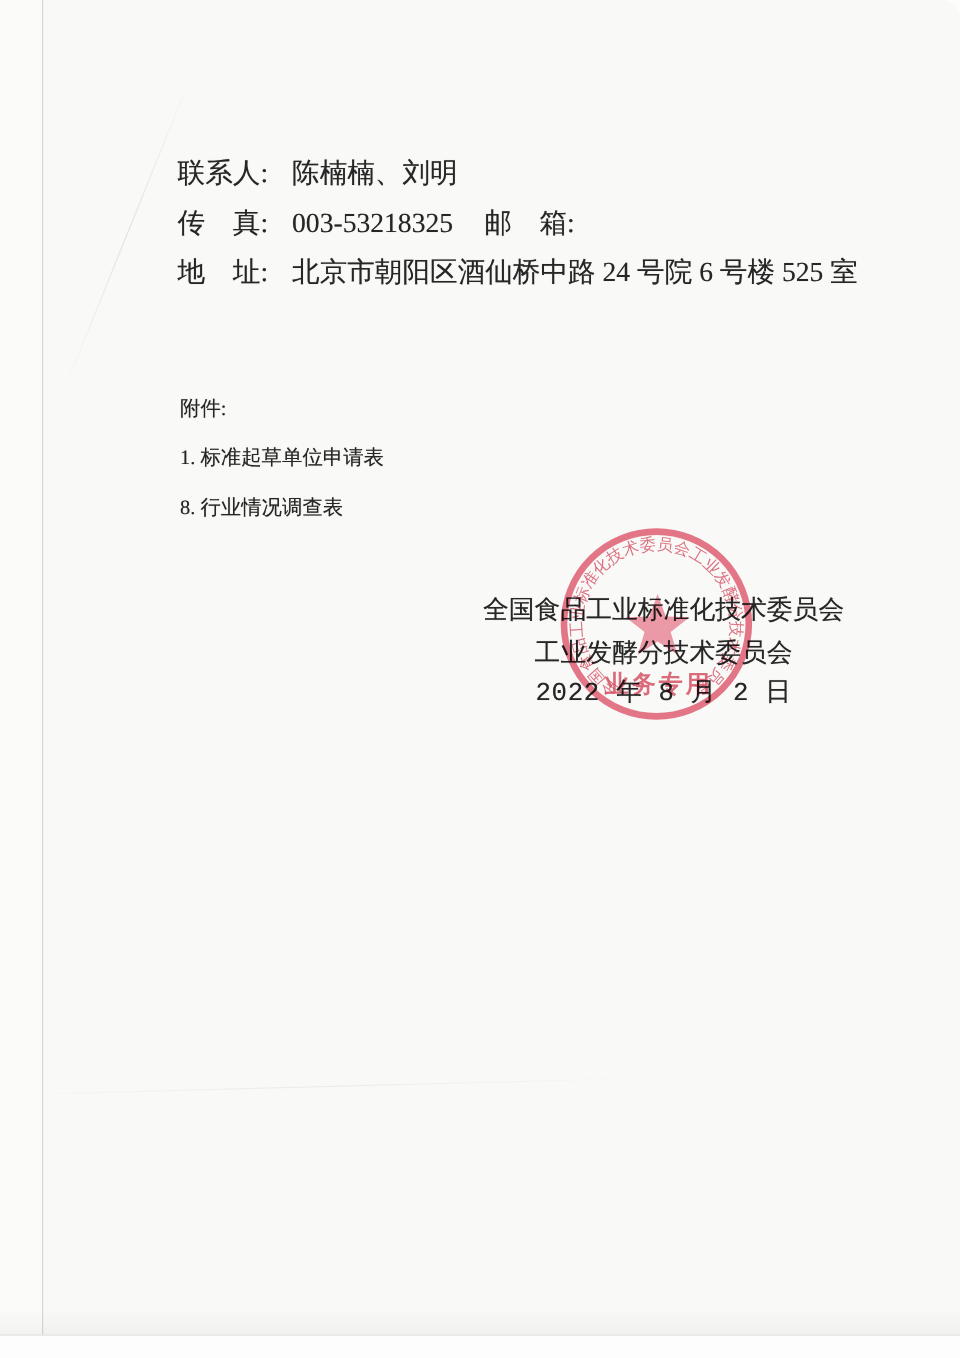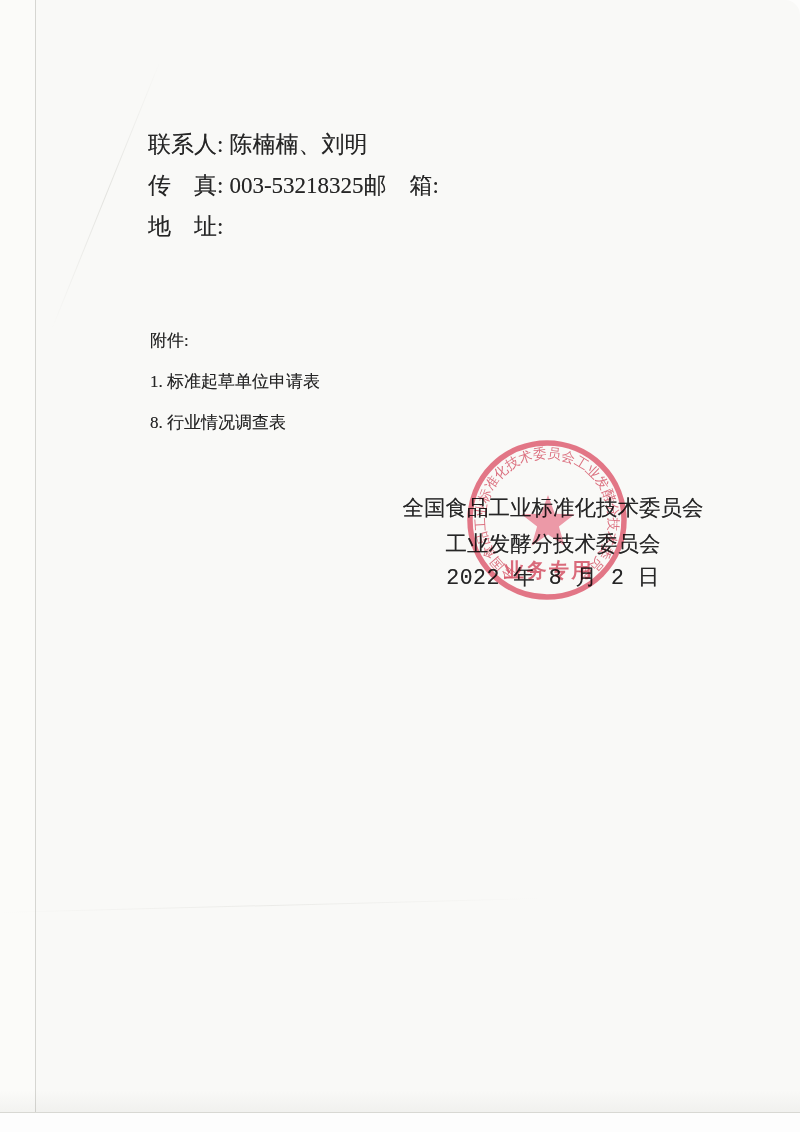--- a/index.html
+++ b/index.html
@@ -65,22 +65,22 @@
   .contact {
     position: absolute;
     left: 148px; top: 124px;
     font-size: 23px;
     line-height: 41px;
     white-space: nowrap;
     text-shadow: 0 0 0.6px rgba(20,20,20,0.45);
   }
   .contact .row { display: flex; align-items: baseline; }
   .contact .lbl { display: inline-block; }
-  .contact .val { margin-left: 6px; }
-  .contact .lbl2 { }
+  .contact .val { margin-left: 20px; }
+  .contact .lbl2 { margin-left: 26px; }
 
   
   .attach {
     position: absolute;
     left: 150px; top: 320px;
     font-size: 17px;
     line-height: 41px;
     white-space: nowrap;
     text-shadow: 0 0 0.6px rgba(20,20,20,0.45);
   }
@@ -138,20 +138,21 @@
       <span class="lbl">联系人:</span>
       <span class="val">陈楠楠、刘明</span>
     </div>
     <div class="row">
       <span class="lbl">传　真:</span>
       <span class="val">003-53218325</span>
       <span class="lbl lbl2">邮　箱:</span>
     </div>
     <div class="row">
       <span class="lbl">地　址:</span>
+      <span class="val">北京市朝阳区酒仙桥中路 24 号院 6 号楼 525 室</span>
     </div>
   </div>
 
   <div class="attach">
     <div>附件:</div>
     <div>1. 标准起草单位申请表</div>
     <div>8. 行业情况调查表</div>
   </div>
 
   <div class="signature">

